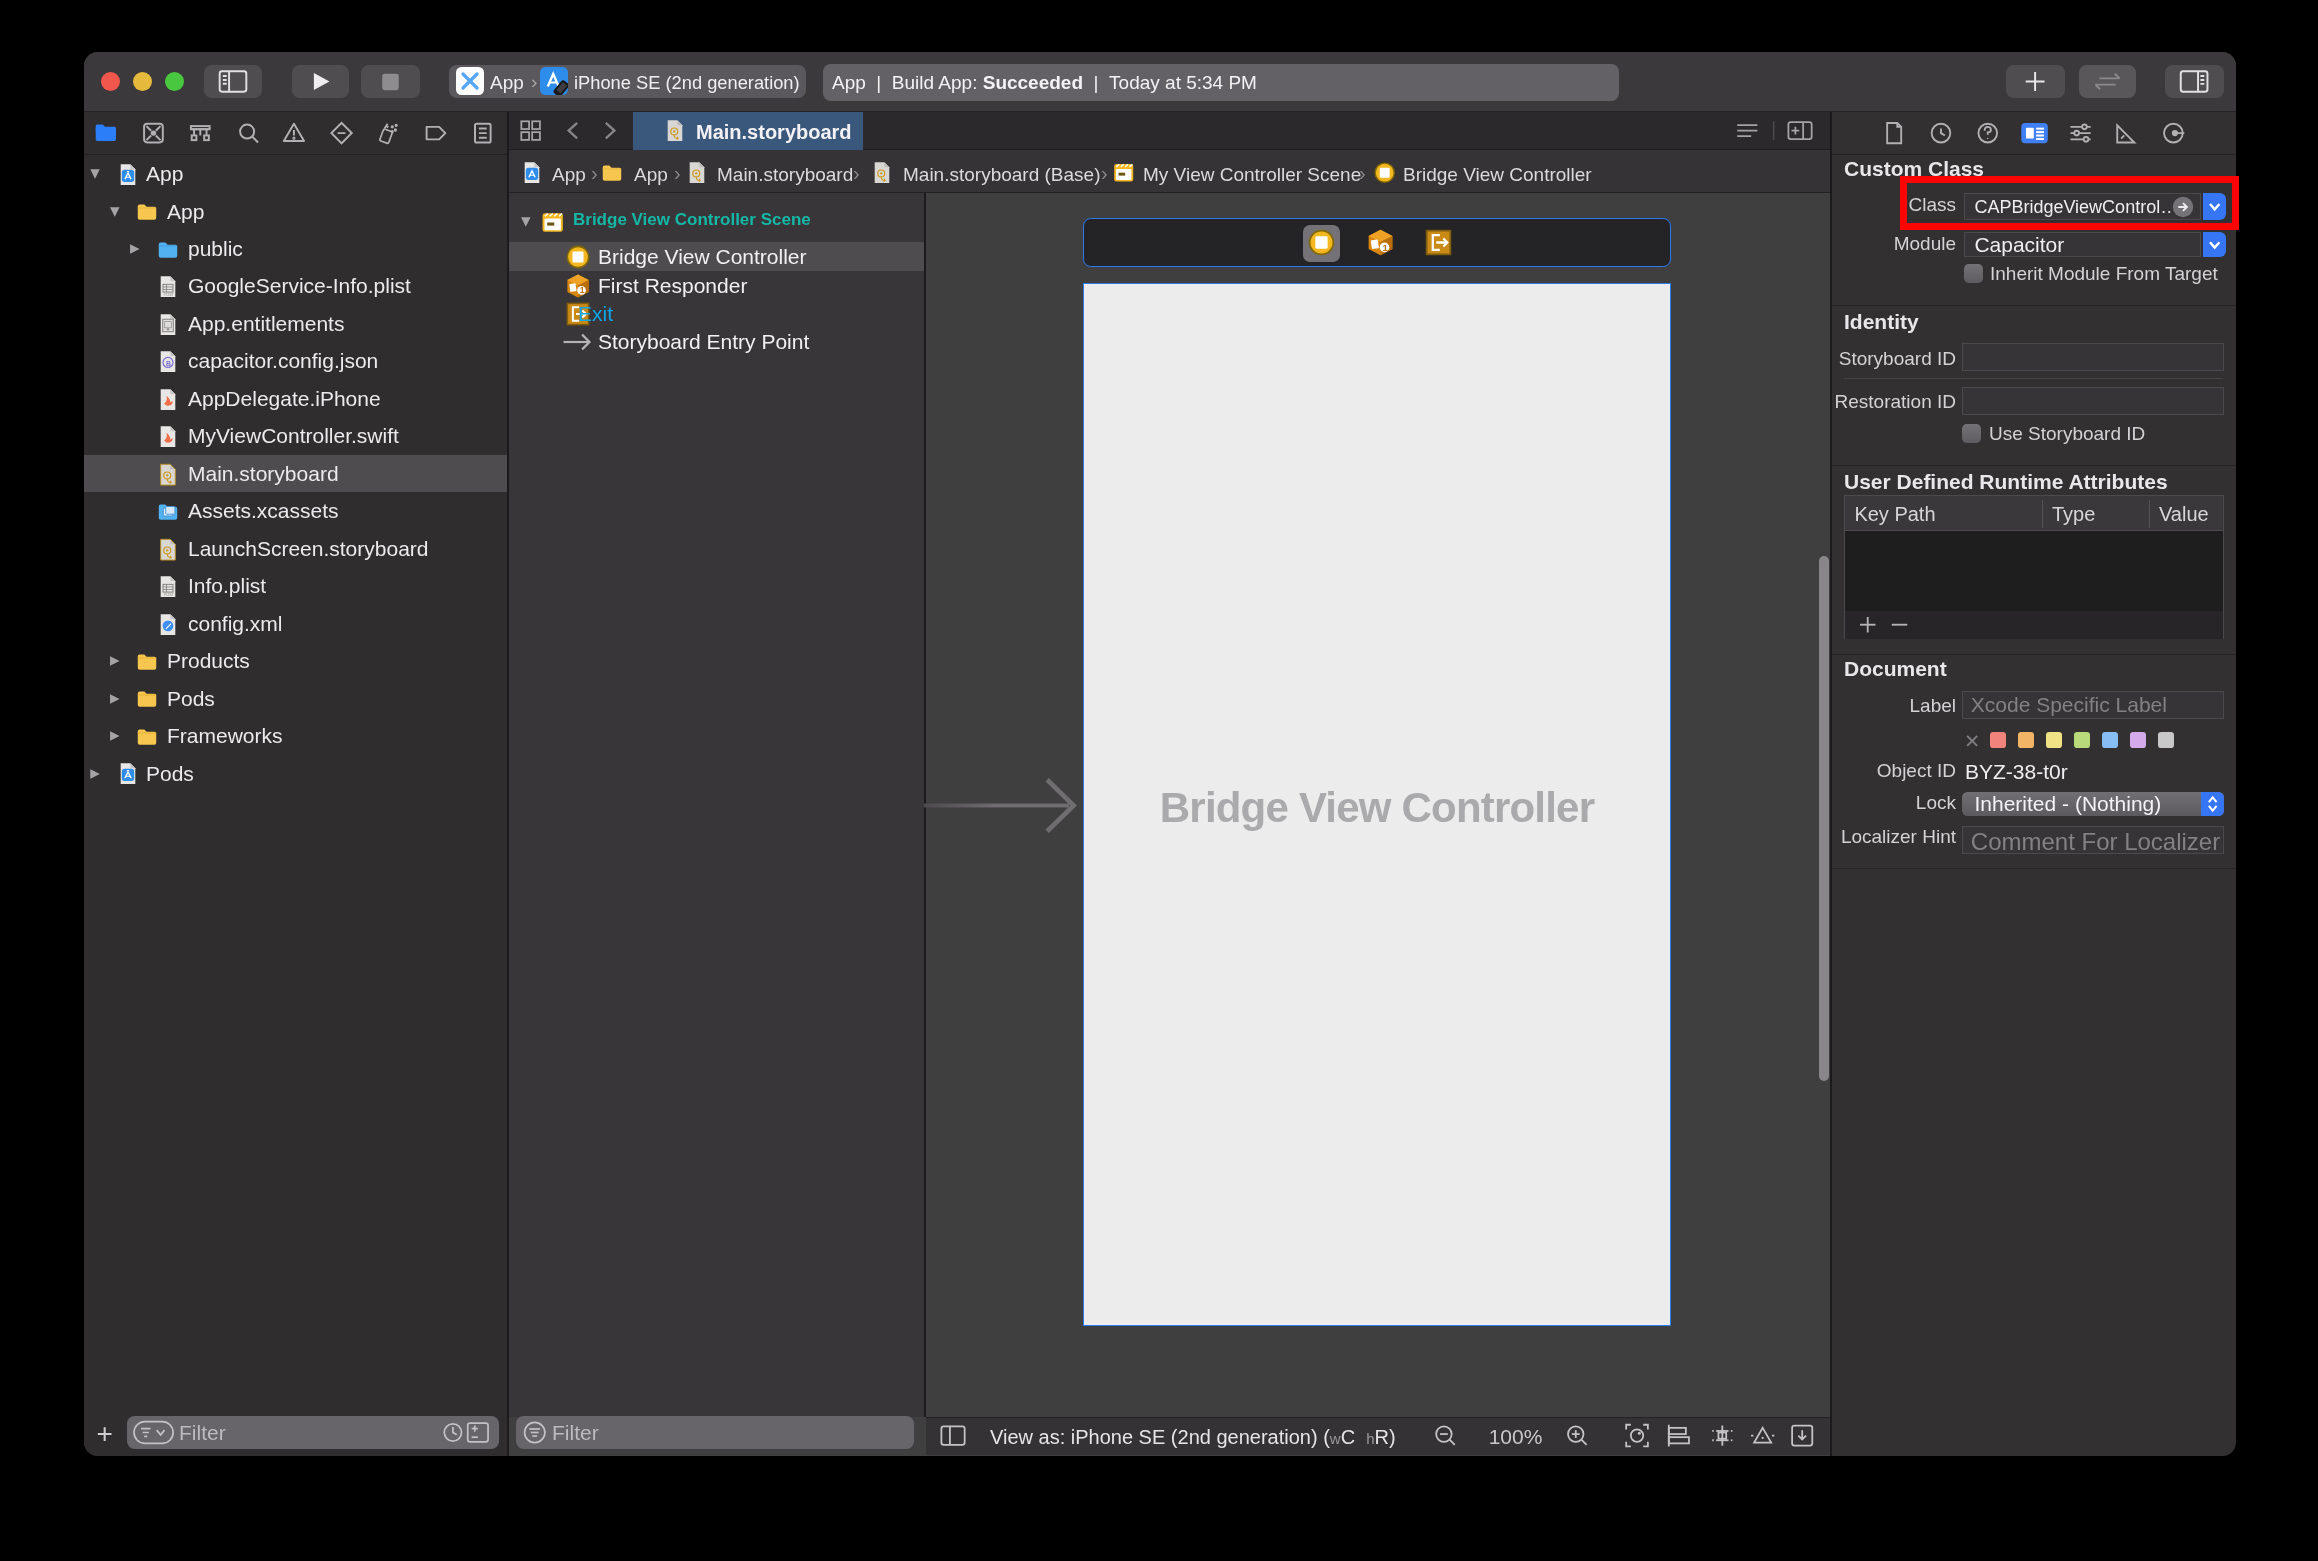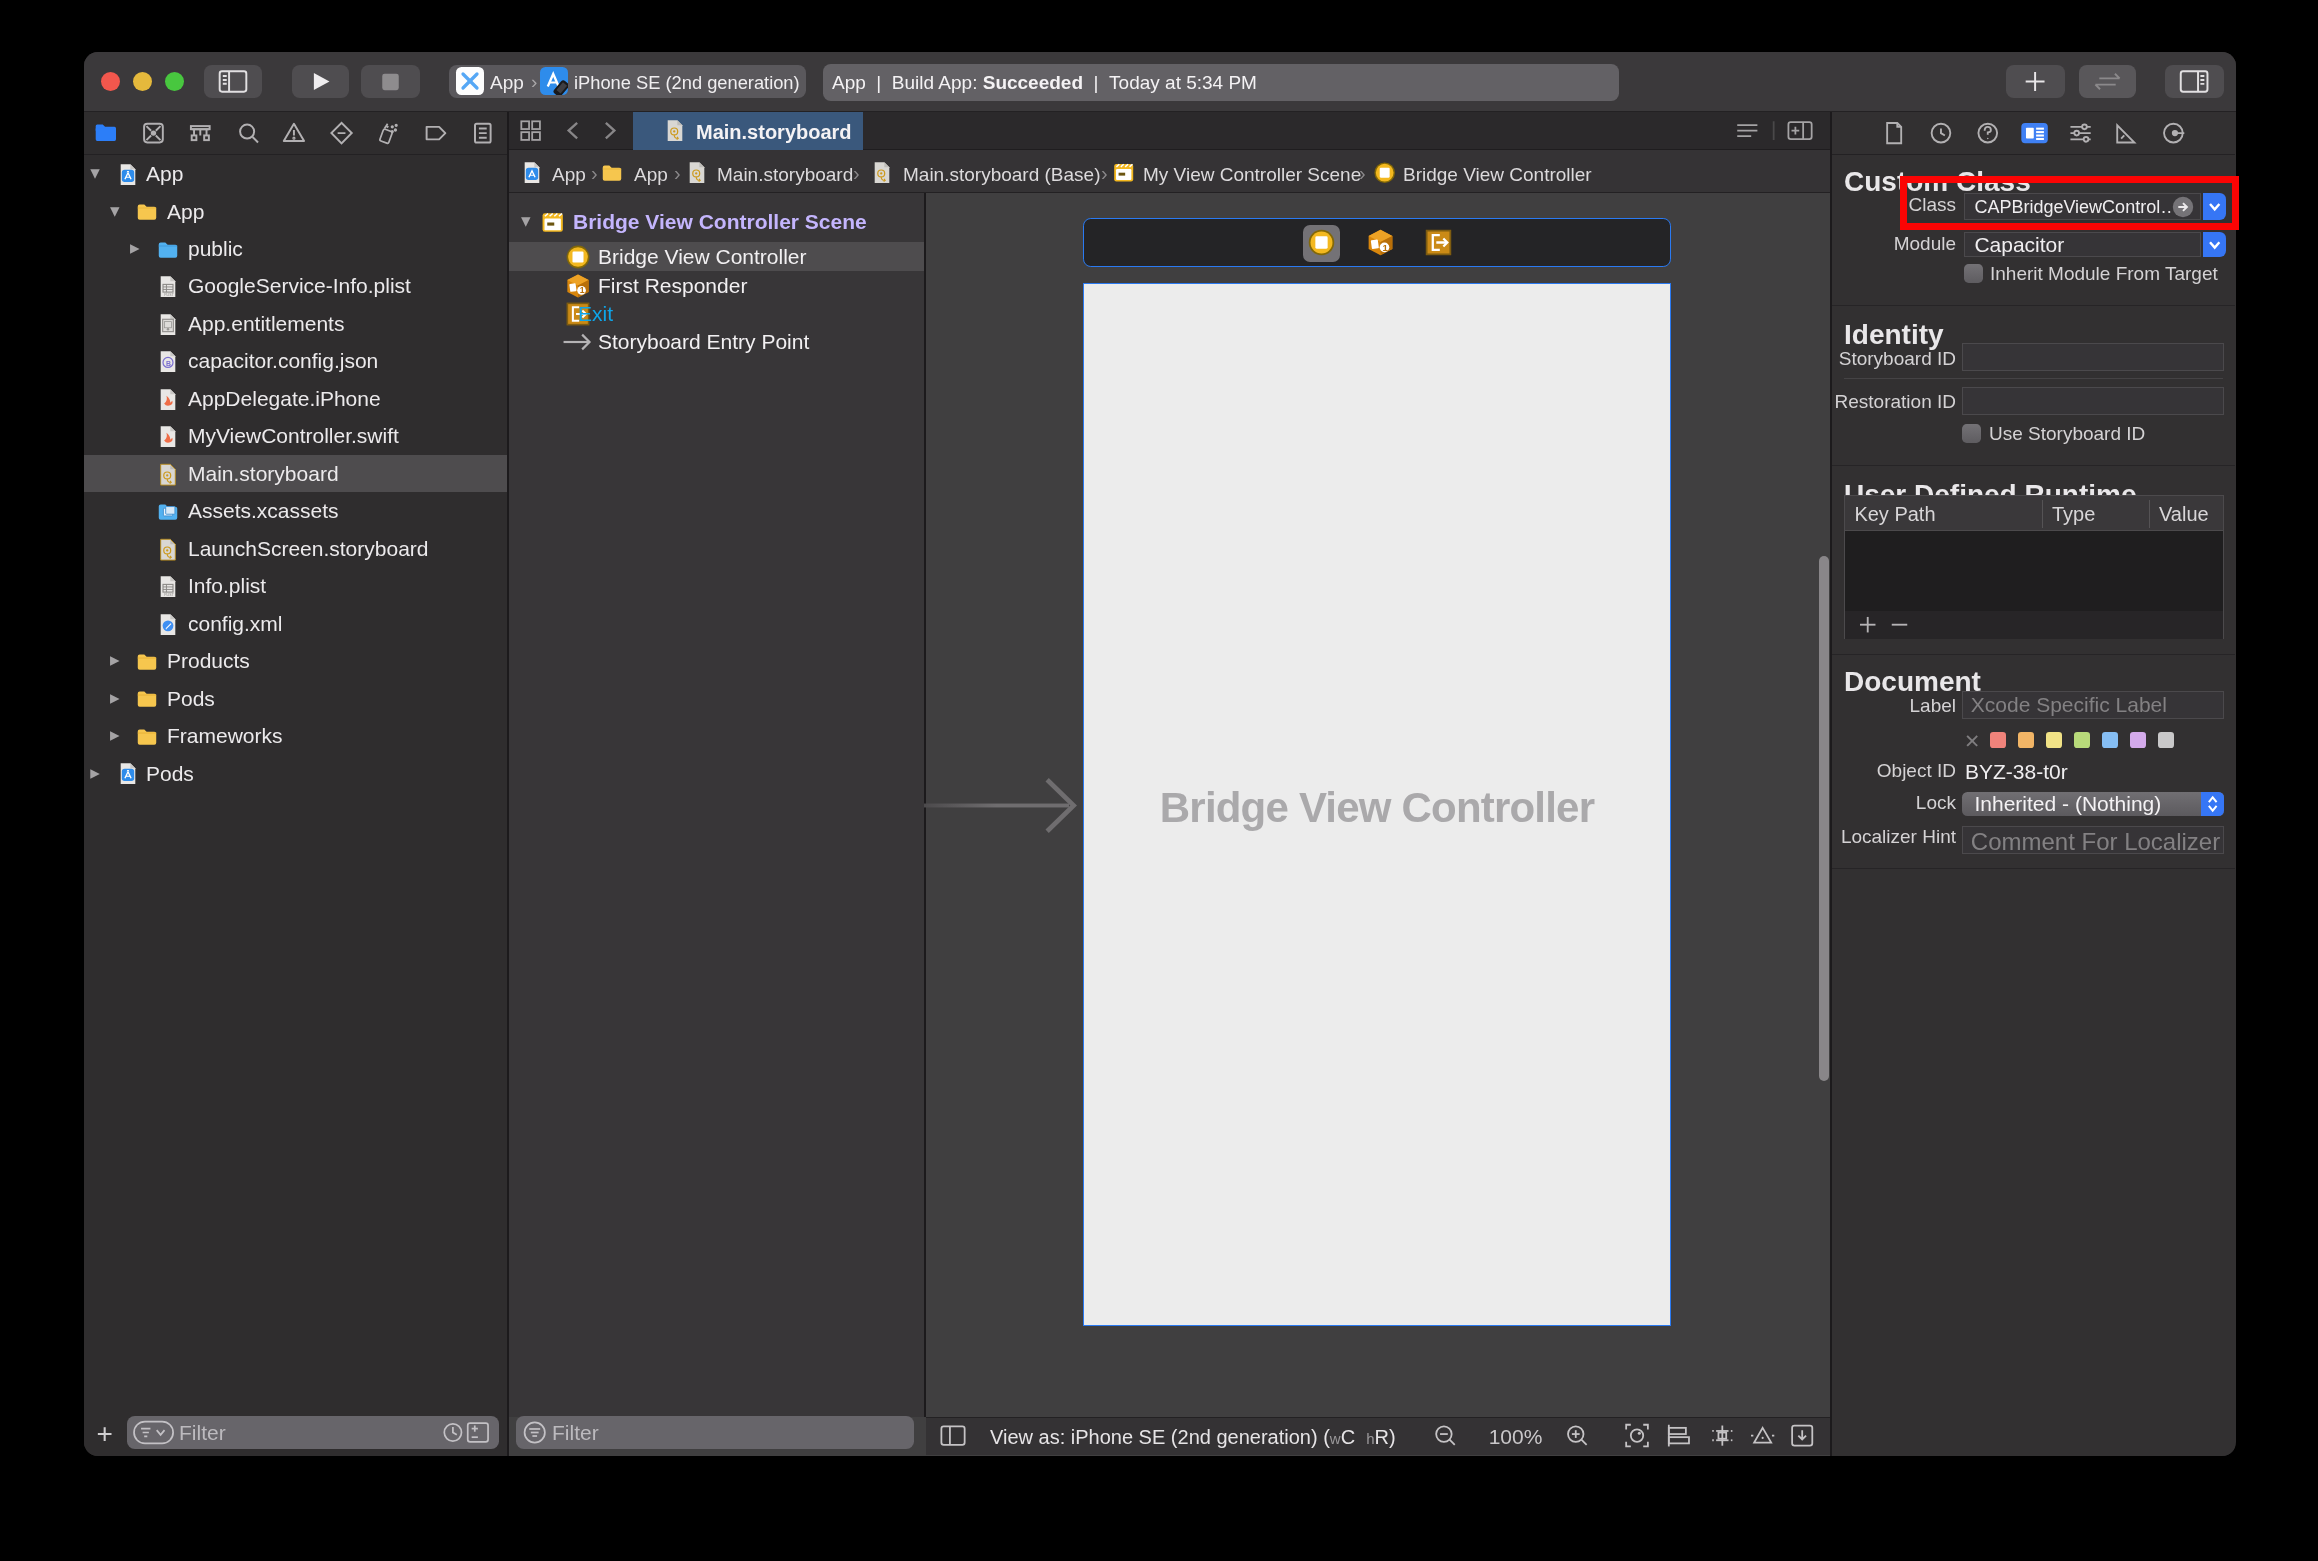--- a/index.html
+++ b/index.html
@@ -1,19 +1,19 @@
 <!DOCTYPE html>
 <html style="font-size:12.5px"><head>
 <meta charset="utf-8">
 <style>
   * { margin:0; padding:0; box-sizing:border-box; }
   html,body { width:2319px; height:1561px; background:#000; font-family:"Liberation Sans", sans-serif; overflow:hidden; }
   .abs { position:absolute; }
   #win { position:absolute; left:84px; top:52px; width:2152px; height:1404px; background:#323031; border-radius:14px; overflow:hidden; }
-  .hdr { font-weight:bold; color:#e9e7e9; font-size:28px;margin-top:9px; }
+  .hdr { font-weight:bold; color:#e9e7e9; font-size:21px; }
   .lbl { color:#d4d2d4; font-size:19px; white-space:nowrap; }
   .tbtn { position:absolute; background:#4f4d50; border-radius:7.8px; }
 </style>
 </head>
 <body>
 <div id="win">
 
   <div class="abs" id="titlebar" style="left:0;top:0;width:2152px;height:60px;background:#3b393b;border-bottom:1.6px solid #232123;"></div>
 
   <div class="abs" style="left:17px;top:20px;width:19px;height:19px;border-radius:50%;background:#f2574d;"></div>
@@ -402,21 +402,21 @@
         <rect x="2" y="4" width="26" height="24" rx="3" fill="#f3b81f"></rect>
         <rect x="4.5" y="11" width="21" height="15" rx="1.5" fill="#fff"></rect>
         <rect x="8" y="16" width="9" height="4" fill="#6b5510"></rect>
         <g stroke="#fff" stroke-width="2">
           <line x1="5" y1="8" x2="9" y2="4.5"></line>
           <line x1="11" y1="8" x2="15" y2="4.5"></line>
           <line x1="17" y1="8" x2="21" y2="4.5"></line>
           <line x1="23" y1="8" x2="27" y2="4.5"></line>
         </g>
       </svg></div>
-  <div class="abs" style="left:489px;top:158px;color:#c4b5fd;font-size:21px;font-weight:bold;">Bridge View Controller Scene</div>
+  <div class="abs" style="left:489px;top:158px;color:#14b8a6;font-size:17px;font-weight:bold;">Bridge View Controller Scene</div>
   <div class="abs" style="left:425px;top:190px;width:415px;height:29px;background:#4e4c4e;"></div>
   <div class="abs" style="left:481px;top:192px;width:26px;height:26px;"><svg width="26" height="26" viewBox="0 0 33 33">
         <circle cx="16.5" cy="16.5" r="14.5" fill="#836807"></circle>
         <circle cx="16.5" cy="16.5" r="12.5" fill="#f3b81f"></circle>
         <rect x="9.5" y="9.5" width="14" height="14" rx="1.5" fill="#fff"></rect>
       </svg></div>
   <div class="abs" style="left:514px;top:193px;color:#f2f0f2;font-size:21px;">Bridge View Controller</div>
   <div class="abs" style="left:481px;top:221px;width:26px;height:26px;"><svg width="26" height="26" viewBox="0 0 33 33">
         <path d="M16.5,2 L30,9 L30,24 L16.5,31 L3,24 L3,9 Z" fill="#d8860c"></path>
         <path d="M16.5,2 L30,9 L16.5,16 L3,9 Z" fill="#eda225"></path>

